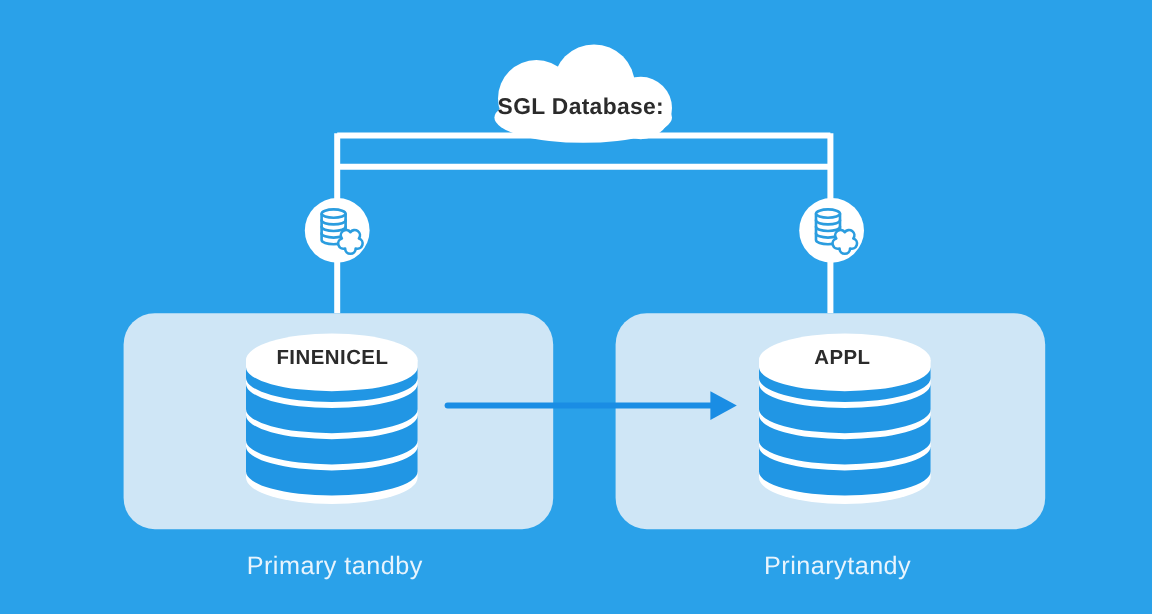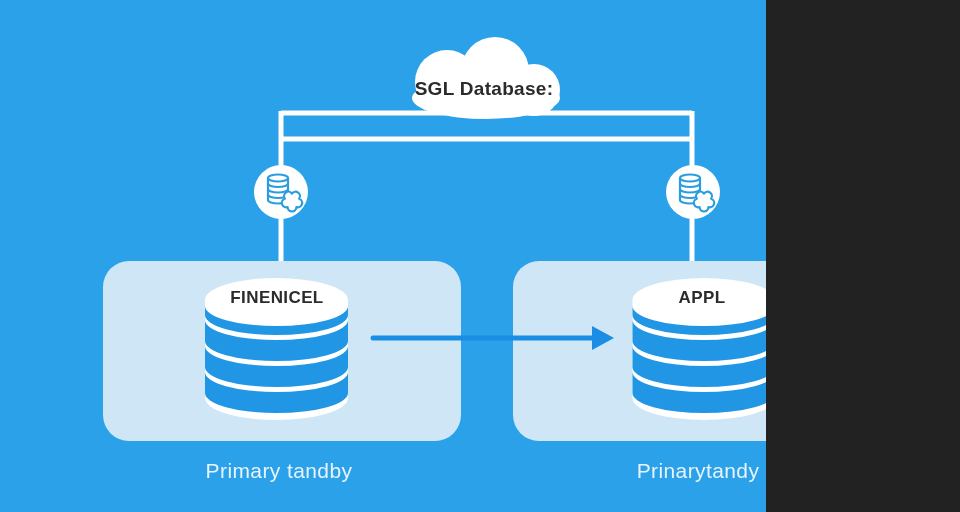--- a/index.html
+++ b/index.html
@@ -1,18 +1,18 @@
 <!DOCTYPE html>
 <html style="--background: #2AA1E9; --panel: #CFE6F6; --stripe: #2196E4; --arrow: #1A8DE4; --line: #FFFFFF; --icon_stroke: #2B9DDF; --cloud_text: #2B2B2B; --cylinder_text: #2B2B2B; --caption_text: #E8F4FD;"><head>
 <meta charset="utf-8">
 <style>
   html, body { margin: 0; padding: 0; background: #222; }
   .stage {
     position: relative;
-    width: 766px; height: 512px;
+    width: 960px; height: 512px;
     overflow: hidden;
     font-family: "Liberation Sans", sans-serif;
   }
   svg { display: block; }
   .bg         { fill: var(--background, #2AA1E9); }
   .ln         { stroke: var(--line, #FFFFFF); stroke-width: 5; fill: none; }
   .cloud-shape{ fill: #FFFFFF; }
   .badge      { fill: #FFFFFF; }
   .icon-st    { stroke: var(--icon_stroke, #2B9DDF); stroke-width: 2.2; fill: none; stroke-linecap: round; }
   .icon-fl    { stroke: var(--icon_stroke, #2B9DDF); stroke-width: 2.2; fill: #FFFFFF; stroke-linejoin: round; }

